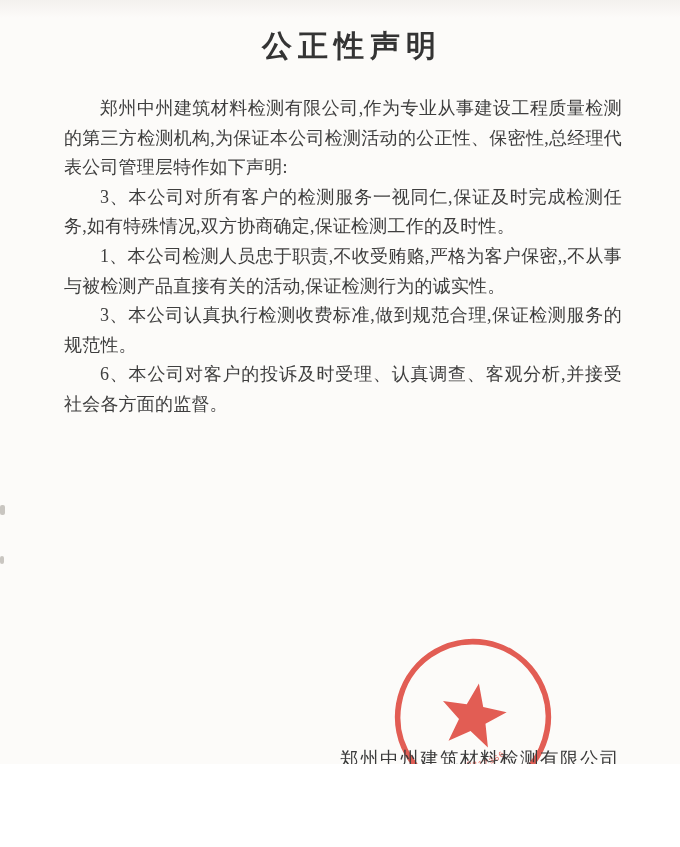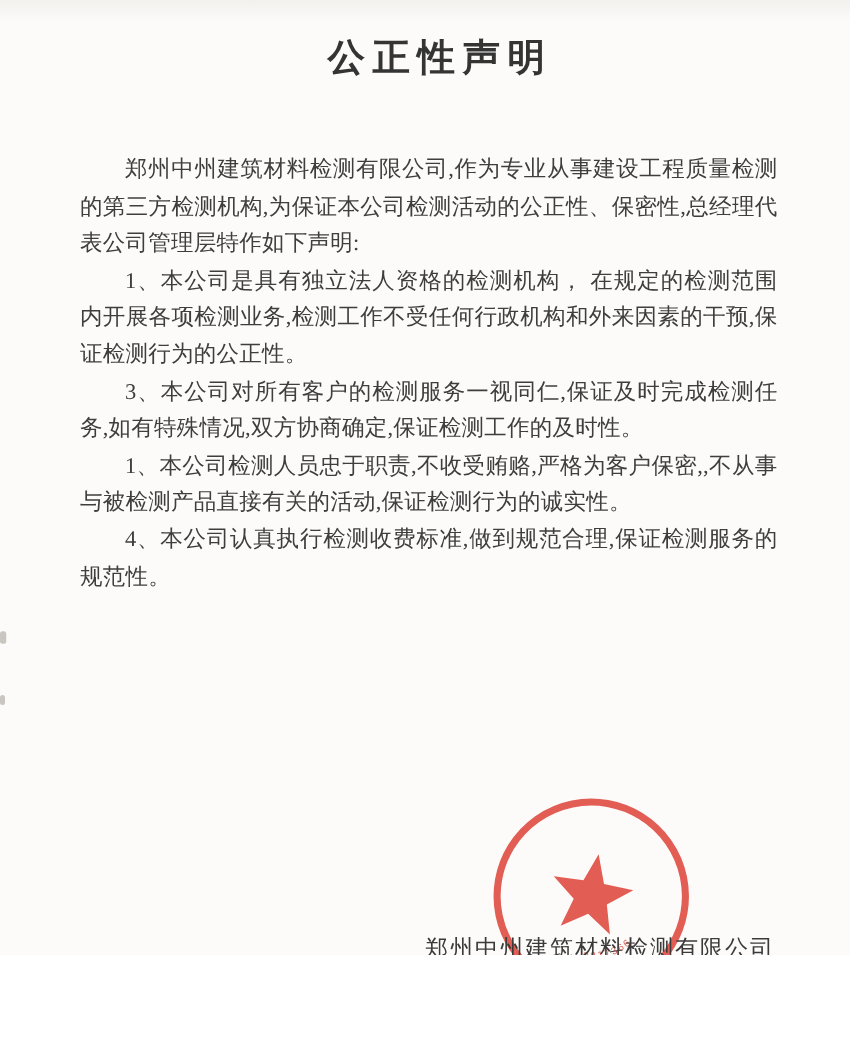--- a/index.html
+++ b/index.html
@@ -20,21 +20,21 @@
     text-align:center;
     text-indent:24px;
     font-size:30px;
     font-weight:600;
     letter-spacing:6px;
     color:#343434;
     margin:0;
   }
   .body-text{
     position:absolute;
-    top:94px;left:64px;width:558px;margin-top:27px;
+    top:94px;left:64px;width:558px;
   }
   .body-text .para{
     margin:0;
     text-indent:2em;
     text-align:justify;
     font-size:18px;
     line-height:29.6px;
     letter-spacing:0.2px;
     color:#3e3e3e;
   }
@@ -67,24 +67,24 @@
 </style>
 </head>
 <body>
 
 <div class="page">
 
   <h1 class="title">公正性声明</h1>
 
   <div class="body-text">
       <p class="para">郑州中州建筑材料检测有限公司,作为专业从事建设工程质量检测的第三方检测机构,为保证本公司检测活动的公正性、保密性,总经理代表公司管理层特作如下声明:</p>
-      <p class="para">1、本公司是具有独立法人资格的检测机构， 在规定的检测范围内开展各项检测业务,检测工作不受任何行政机构和外来因素的干预,保证检测行为的公正性。</p>
       <p class="para">3、本公司对所有客户的检测服务一视同仁,保证及时完成检测任务,如有特殊情况,双方协商确定,保证检测工作的及时性。</p>
       <p class="para">1、本公司检测人员忠于职责,不收受贿赂,严格为客户保密,,不从事与被检测产品直接有关的活动,保证检测行为的诚实性。</p>
-      <p class="para">4、本公司认真执行检测收费标准,做到规范合理,保证检测服务的规范性。</p>
+      <p class="para">3、本公司认真执行检测收费标准,做到规范合理,保证检测服务的规范性。</p>
+      <p class="para">6、本公司对客户的投诉及时受理、认真调查、客观分析,并接受社会各方面的监督。</p>
     </div>
 
   <div class="seal">
     <svg viewBox="0 0 200 200" width="162" height="162">
       <defs>
         <path id="sealArc" d="M 100,177 A 77,77 0 1,1 99.99,177"></path>
         <path id="numArc" d="M 48,132 A 60,60 0 0,0 152,132"></path>
       </defs>
       <g fill="#e03a30">
         <circle cx="100" cy="100" r="93" fill="none" stroke-width="7" stroke="#e03a30"></circle>

